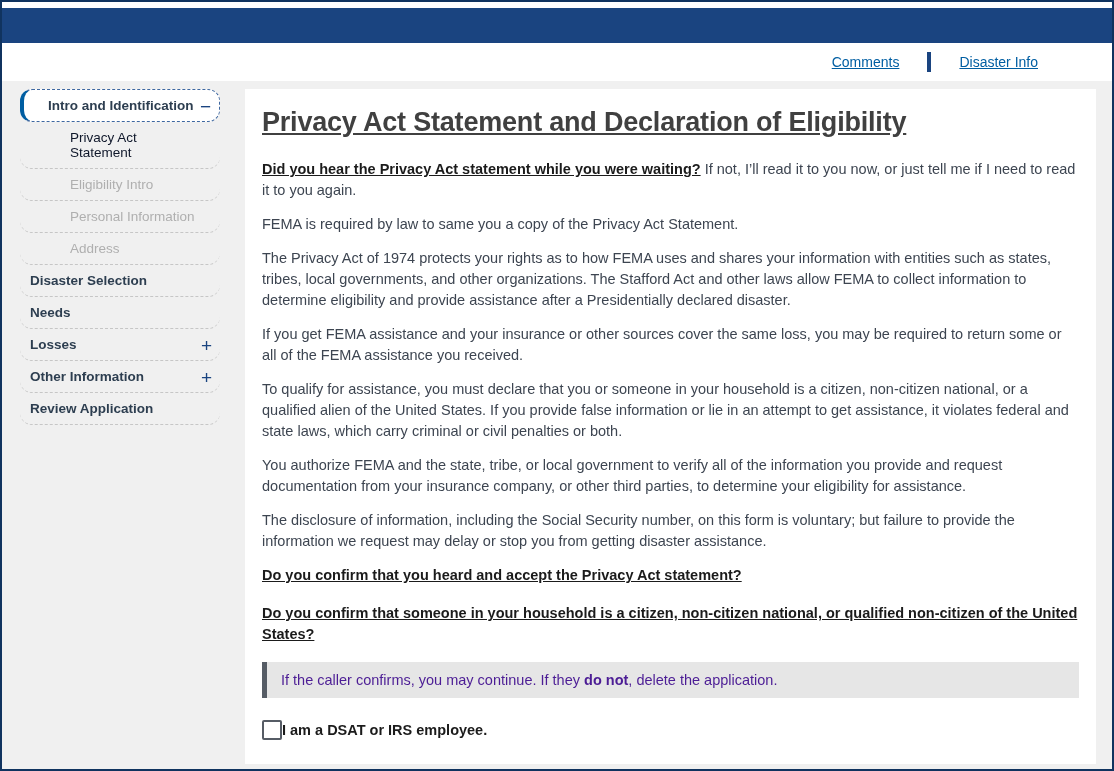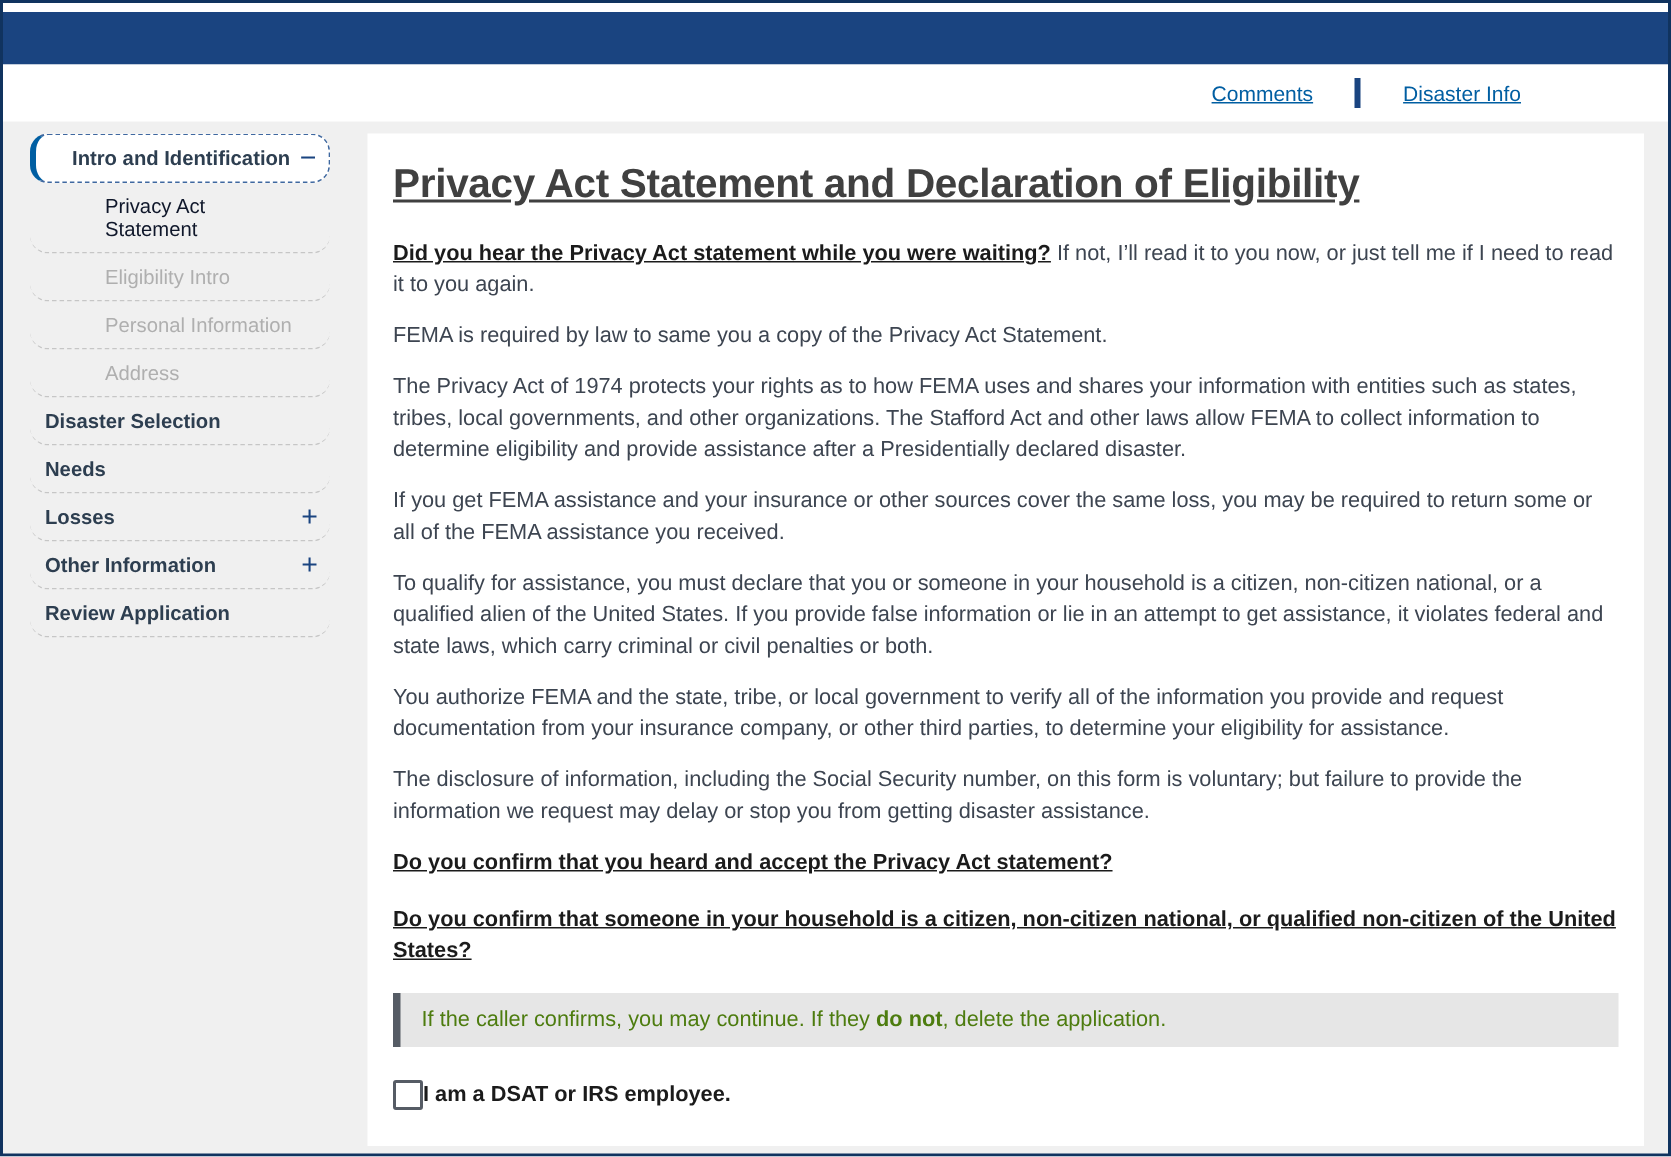--- a/index.html
+++ b/index.html
@@ -14,21 +14,21 @@
     border:2px solid #10335f;
     background:#f0f0f0;
     display:flex; flex-direction:column;
     overflow:hidden;
   }
   .top-white { height:6px; background:#ffffff; flex:none; }
   .topbar { height:35px; background:#1a4480; flex:none; }
   .utility-row {
     height:38px; background:#ffffff; flex:none;
     display:flex; align-items:center; justify-content:flex-end;
-    padding-right:98px; gap:28px;
+    padding-right:74px; gap:28px;
   }
   .util-link {
     color:#005ea2; font-size:14px; text-decoration:underline; cursor:pointer;
   }
   .util-divider { width:4px; height:20px; background:#1a4480; }
 
   .body-area {
     flex:1; display:flex; align-items:flex-start;
     padding:8px 16px 0 18px; overflow:hidden;
   }
@@ -64,21 +64,21 @@
   }
   .para {
     font-size:14.5px; line-height:1.45; color:#3d4551; margin-bottom:13px;
   }
   .para strong, .question { color:#1b1b1b;text-decoration:underline; }
   .question {
     font-size:14.5px; font-weight:bold; line-height:1.45; margin-bottom:17px;
   }
   .callout {
     background:#e6e6e6; border-left:5px solid #565c65;
-    padding:10px 14px; font-size:14.5px; color:#4d7c0f;
+    padding:10px 14px; font-size:14.5px; color:#4c1d95;
     margin-top:2px;
   }
   .checkbox-row {
     display:flex; align-items:center; margin-top:22px;
   }
   .checkbox {
     width:20px; height:20px; flex:none;
     background:#ffffff; border:2px solid #565c65; border-radius:2px;
     cursor:pointer;
   }

